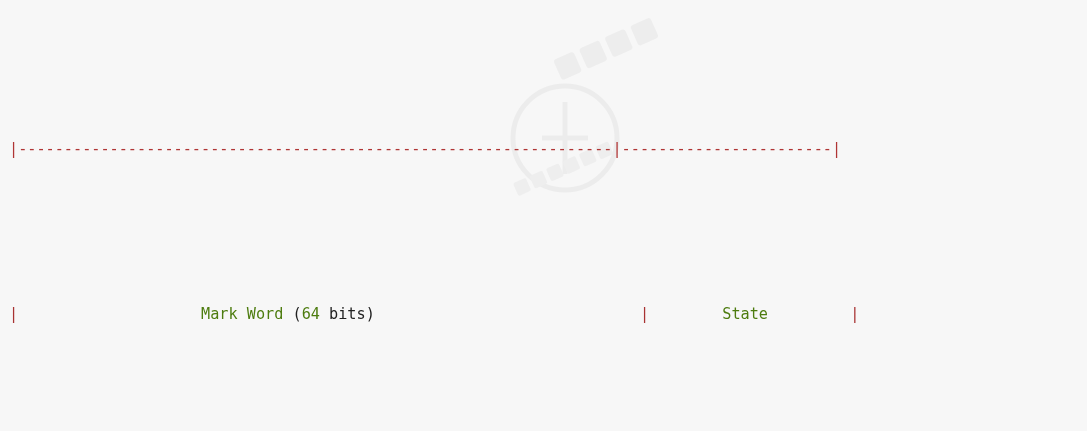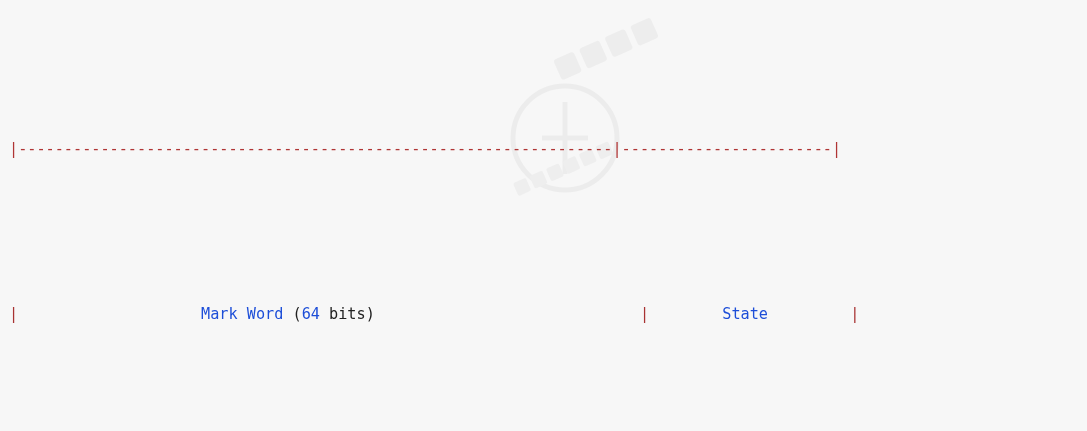--- a/index.html
+++ b/index.html
@@ -44,21 +44,21 @@
 
   .line {
     height: 33.15px;
     white-space: pre;
     padding-left: 9px;
   }
 
   
   .rule   { color: #b03535; }   
   .pipe   { color: #a83232; }   
-  .state  { color: #1d4ed8; }   
+  .state  { color: #4d7c0f; }   
   .plain  { color: #222222; }   
 </style>
 </head>
 <body style="background: rgb(247, 247, 247);">
 
 <svg id="watermark" viewBox="0 0 260 230" xmlns="http://www.w3.org/2000/svg">
   <g fill="none" stroke="#e2e2e2" stroke-width="5">
     <circle cx="95" cy="128" r="52"></circle>
     <path d="M95 92 v72 M72 128 h46"></path>
   </g>

